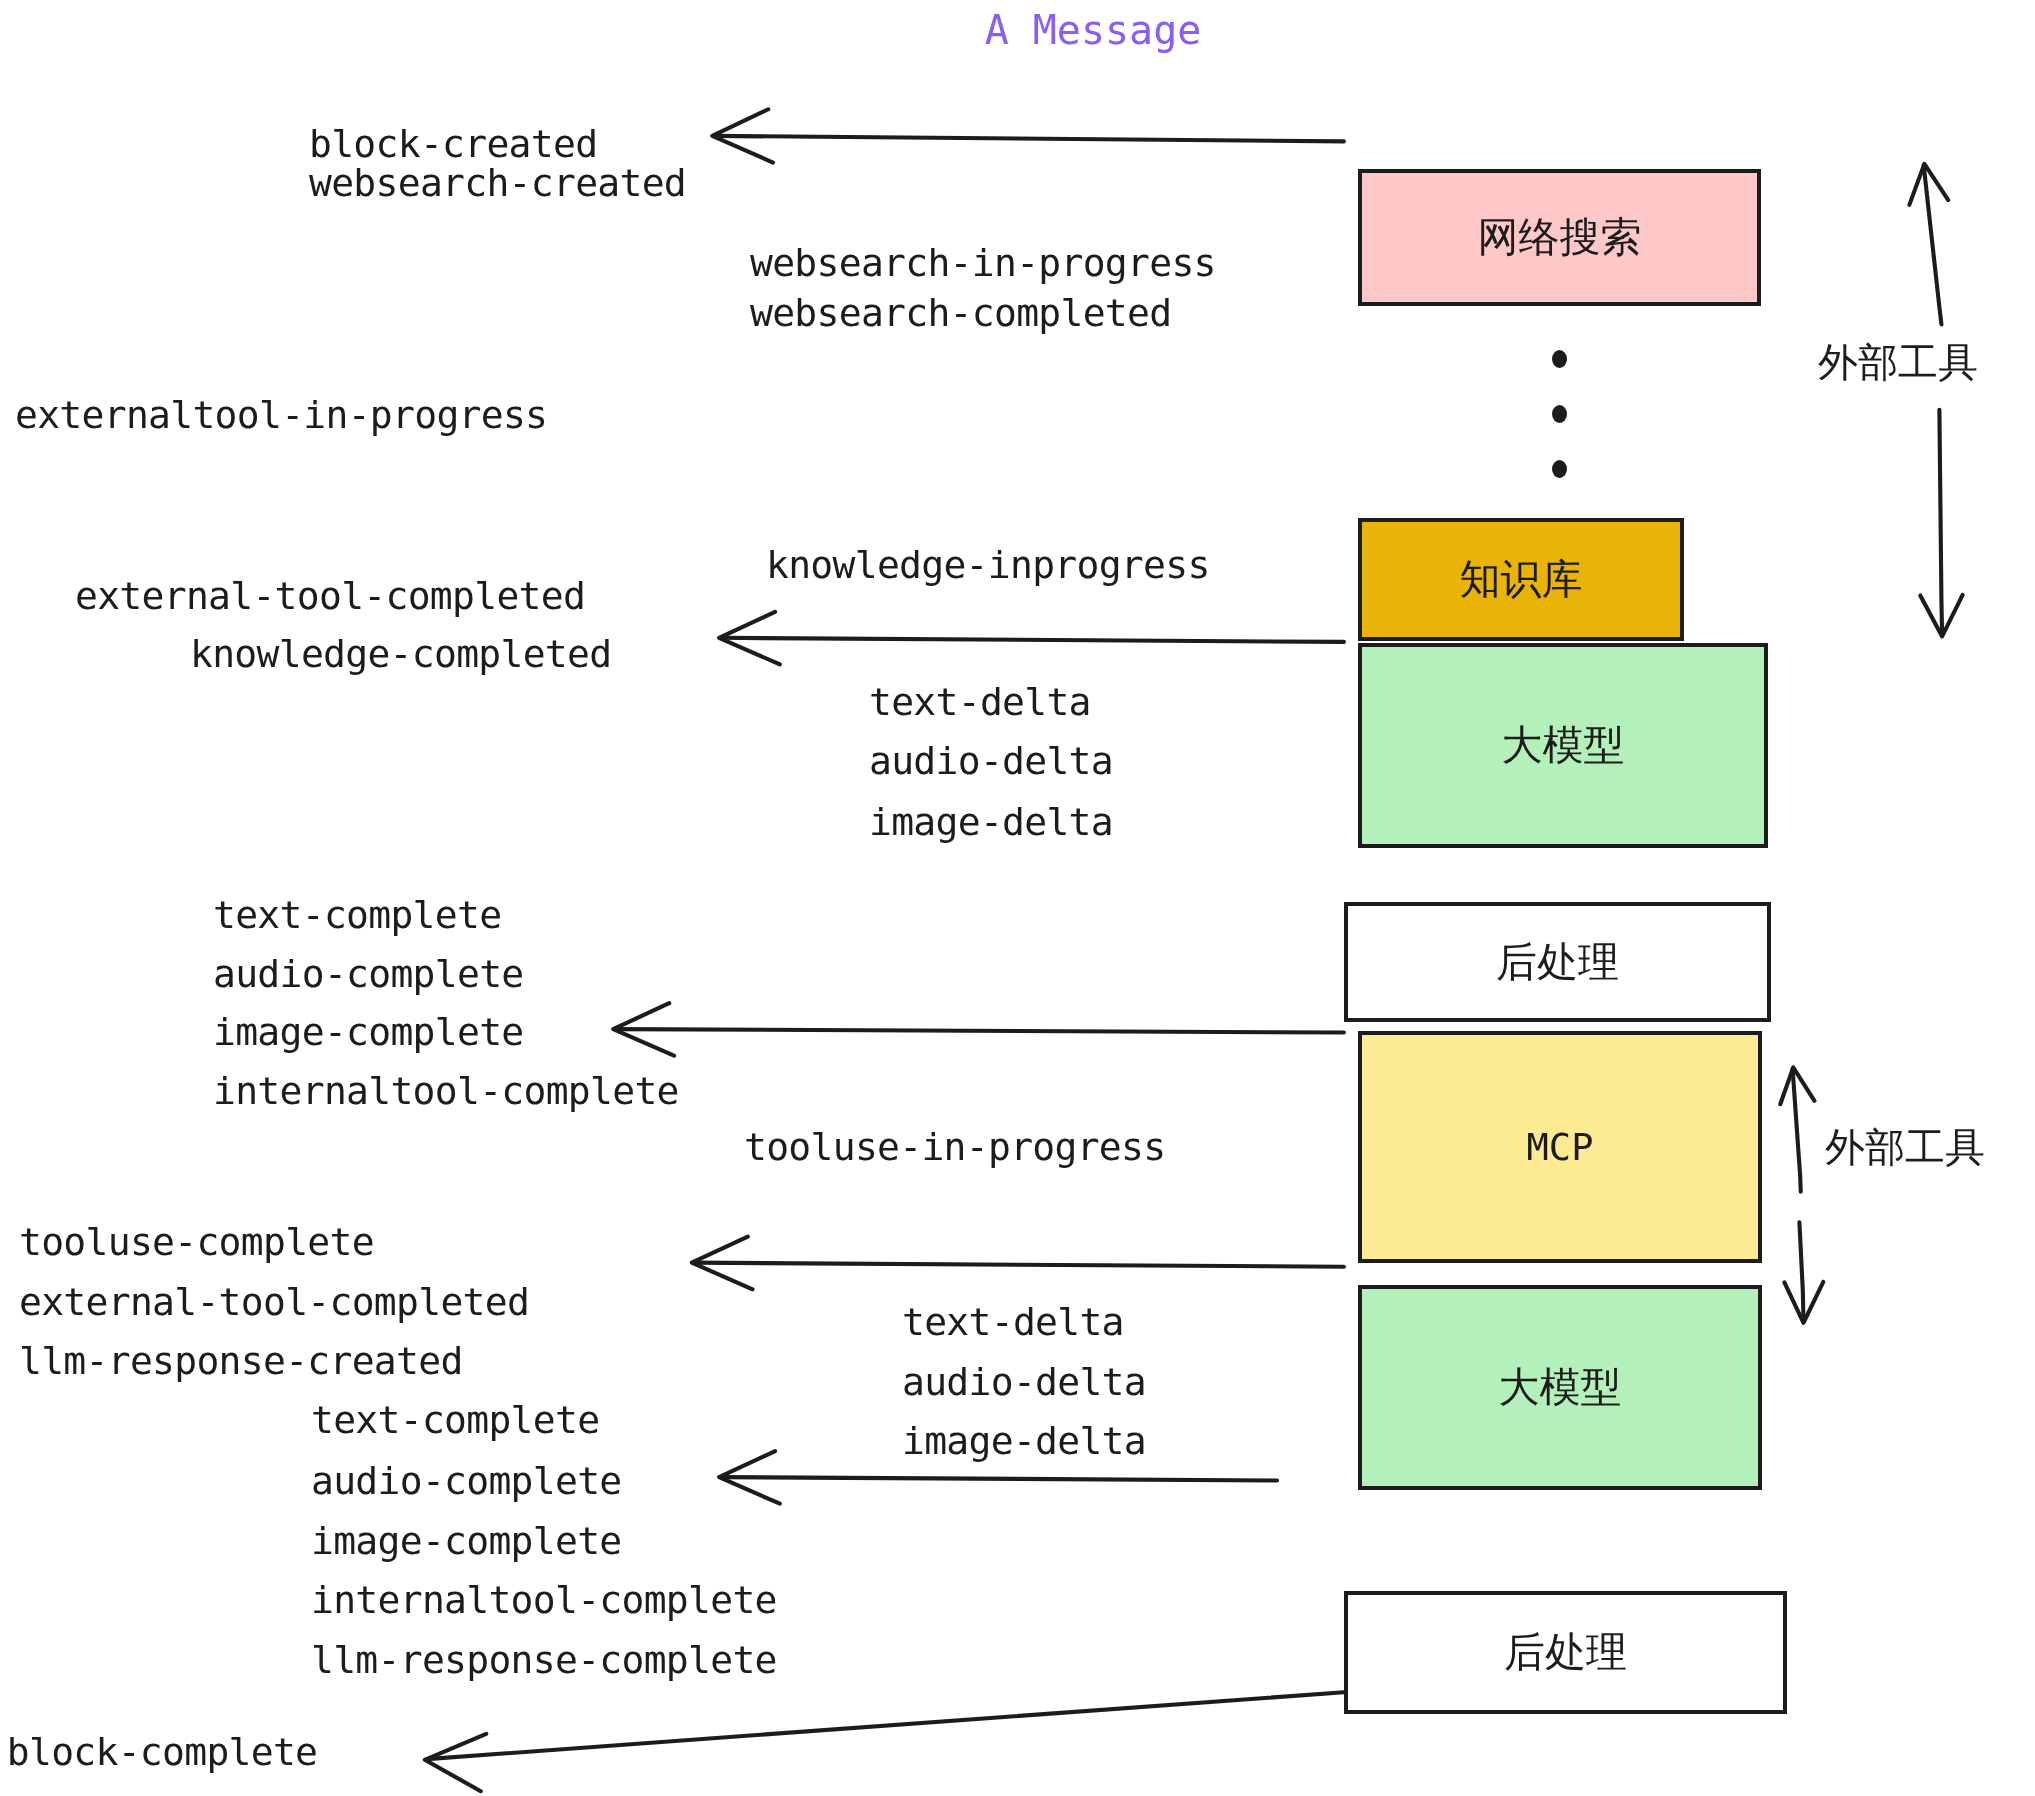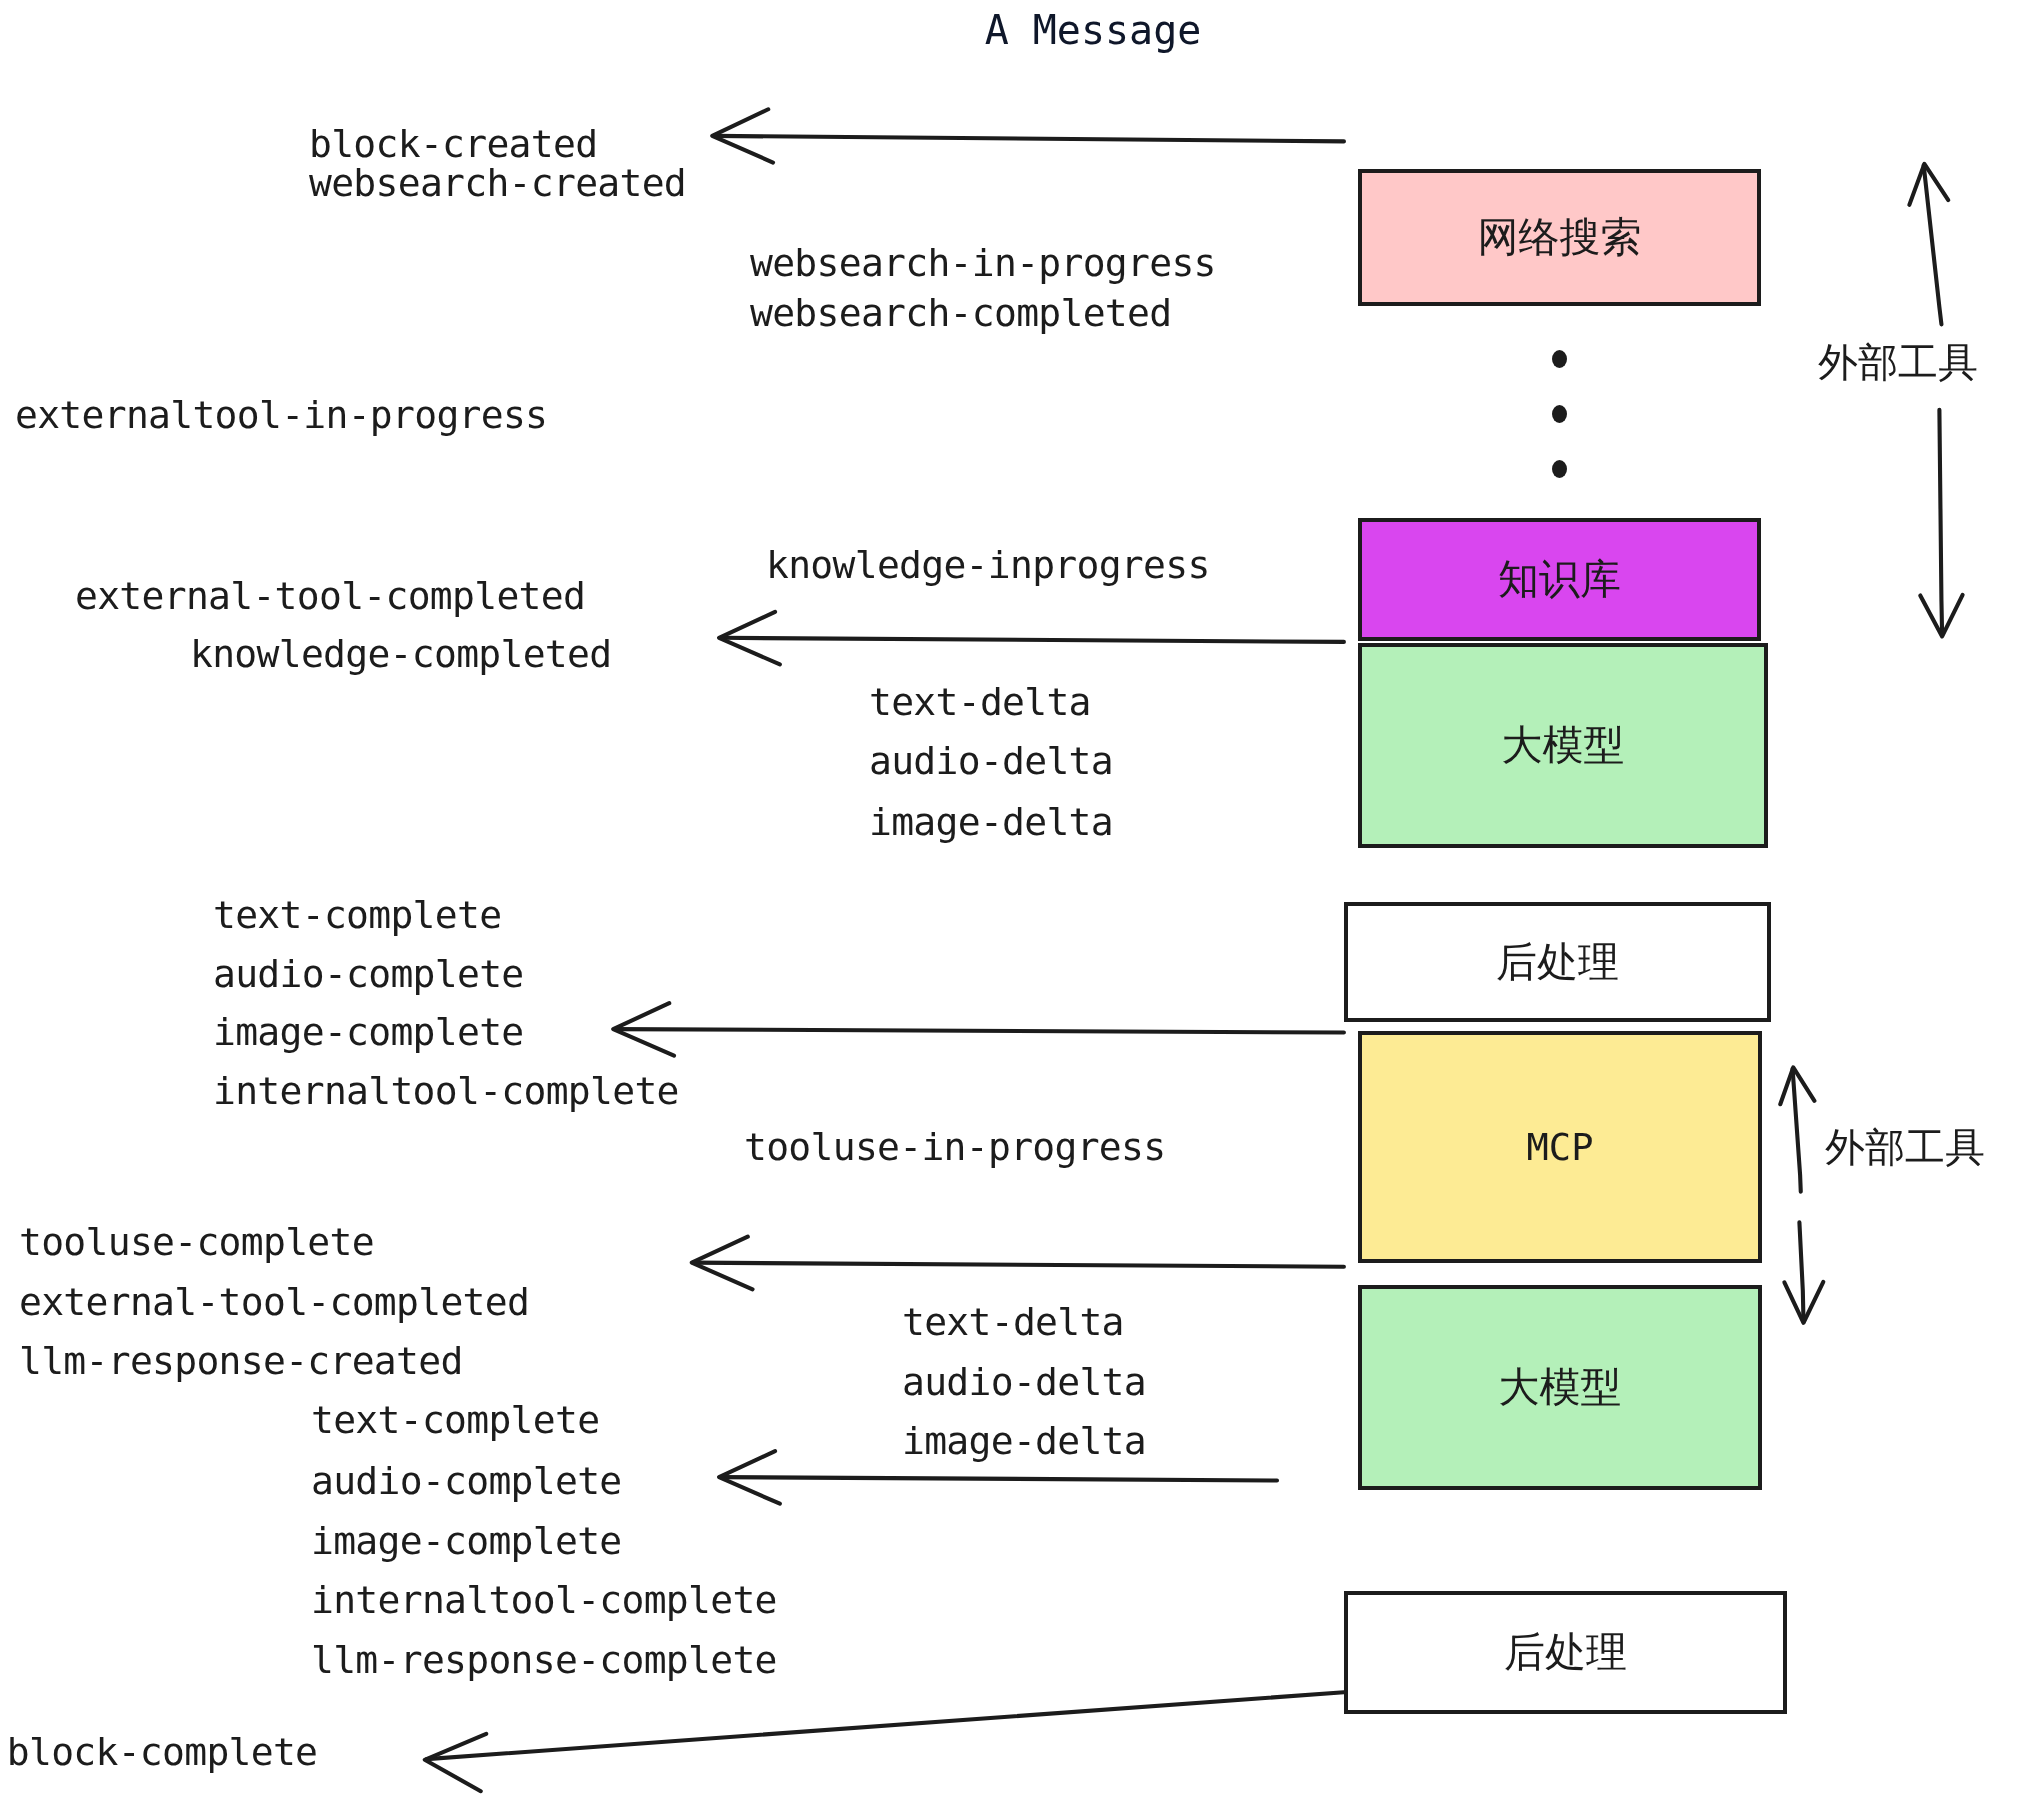--- a/index.html
+++ b/index.html
@@ -30,21 +30,21 @@
     font-size: 38px;
     line-height: 1.0;
     color: #1c1c1c;
     white-space: nowrap;
     letter-spacing: -0.7px;
   }
   .title {
     position: absolute;
     font-family: "DejaVu Sans Mono", monospace;
     font-size: 40px;
-    color: #0f172a;
+    color: #8b5cf6;
     white-space: nowrap;
     transform: translateX(-50%);
   }
   .nodebox {
     position: absolute;
     box-sizing: border-box;
     border: 4.1px solid #1c1c1c;
     display: flex;
     align-items: center;
     justify-content: center;
@@ -134,21 +134,21 @@
   <div class="title" style="left:1093px; top:6.8px;">A Message</div>
 
   <div class="nodebox" style="left:1358px; top:169px; width:403px; height:137px; background:#ffc8c8;">
     <span>网络搜索</span>
   </div>
 
   <div class="dot" style="left:1552px; top:350px;"></div>
   <div class="dot" style="left:1552px; top:405px;"></div>
   <div class="dot" style="left:1552px; top:460px;"></div>
 
-  <div class="nodebox" style="left:1358px; top:518px; width:403px; height:123px; background:#d946ef;">
+  <div class="nodebox" style="left:1358px; top:518px; width:326px; height:123px; background:#eab308;">
     <span>知识库</span>
   </div>
 
   <div class="nodebox" style="left:1358px; top:643px; width:410px; height:205px; background:#b4f0b9;">
     <span>大模型</span>
   </div>
 
   <div class="nodebox" style="left:1344px; top:902px; width:427px; height:120px; background:#ffffff;">
     <span>后处理</span>
   </div>

